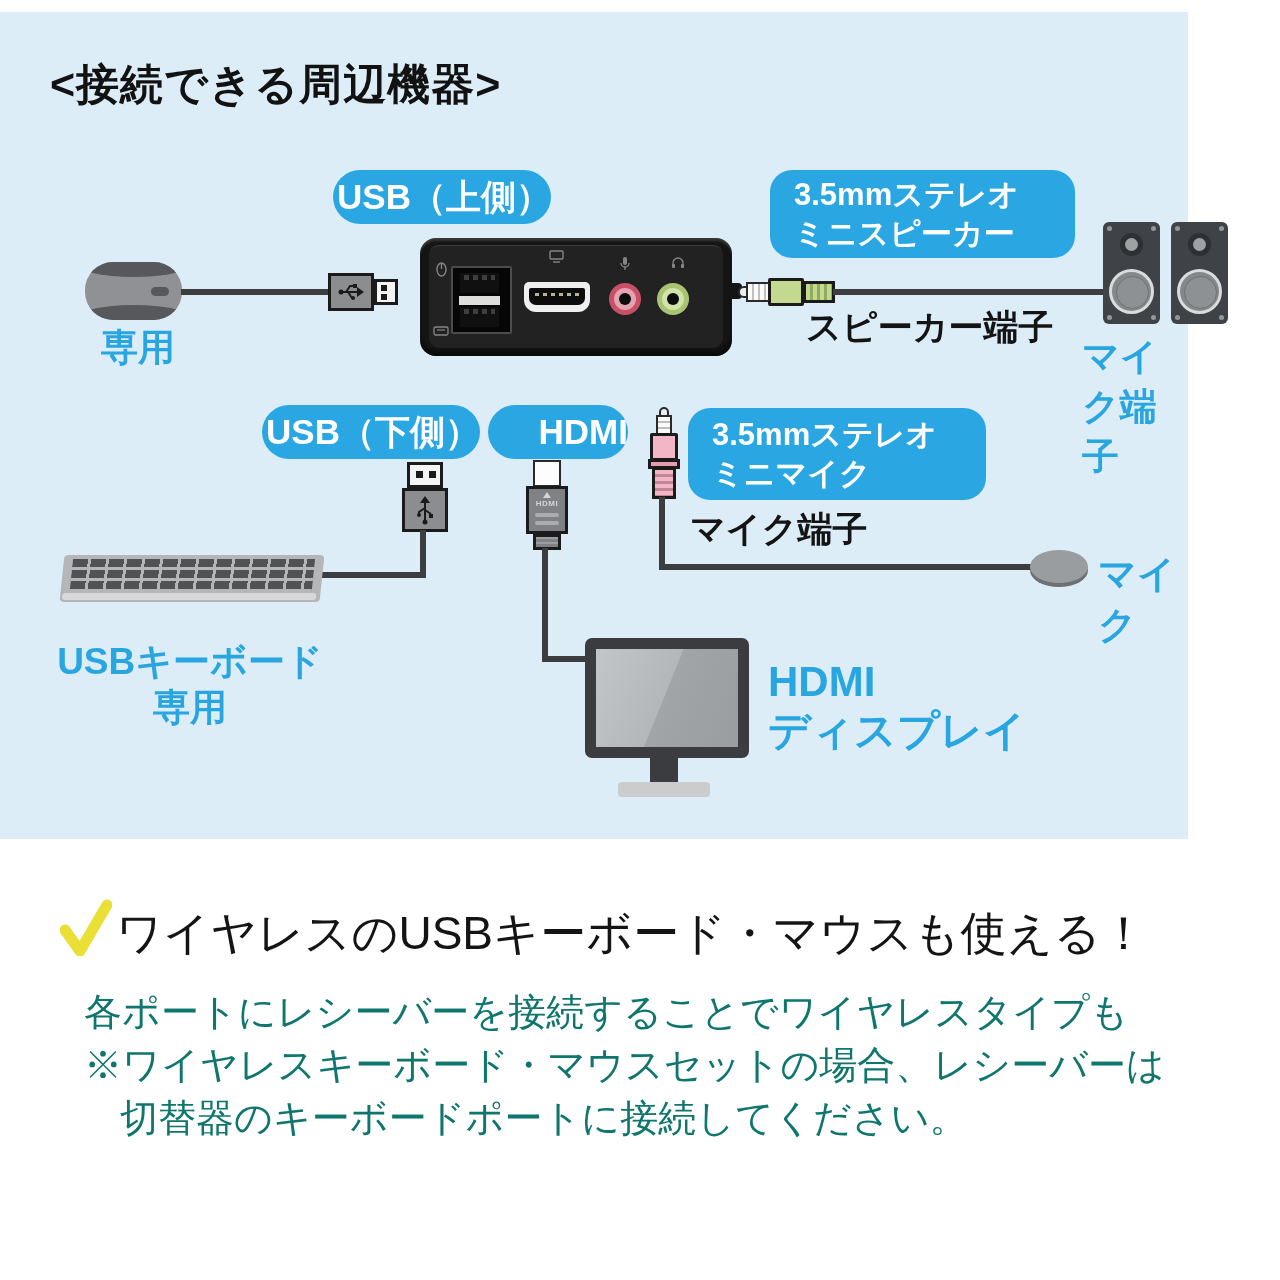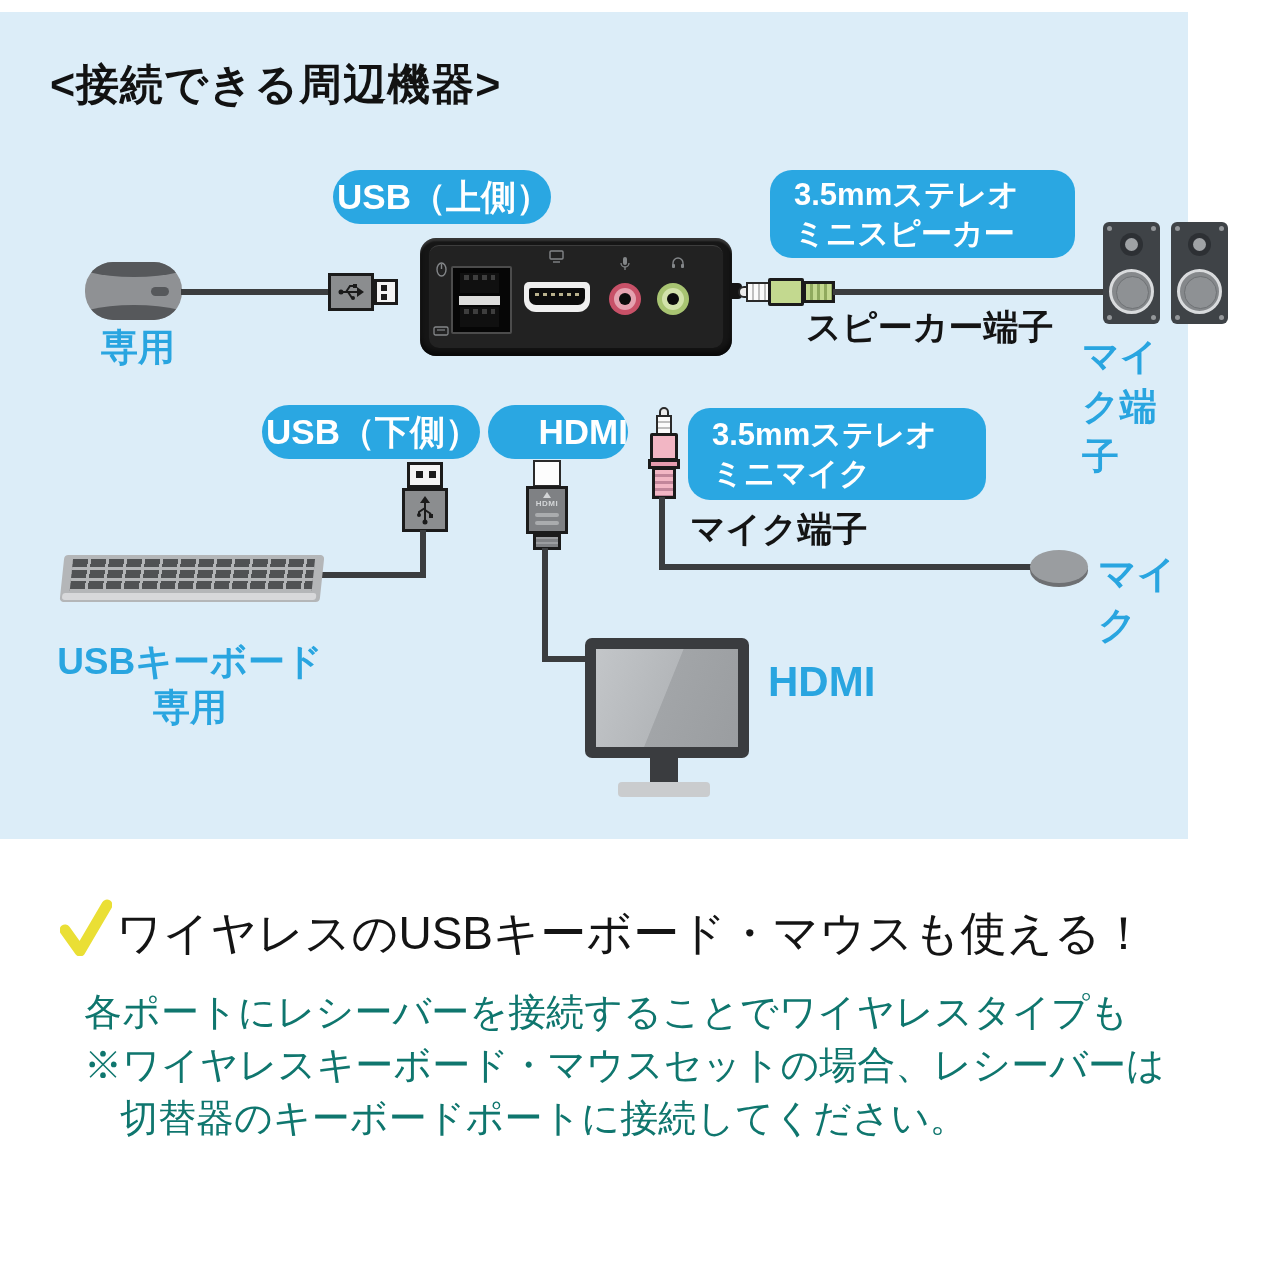--- a/index.html
+++ b/index.html
@@ -288,20 +288,21 @@
     <div class="abs hdmiplug-neck"></div>
     <div class="cable" style="left:542px;top:536px;width:6px;height:114px;"></div>
     <div class="cable" style="left:542px;top:644px;width:48px;height:6px;"></div>
     <div class="abs mon-frame">
       <div class="mon-screen"></div>
     </div>
     <div class="abs mon-neck"></div>
     <div class="abs mon-base"></div>
     <div class="blue-lbl" id="lbl-display">
       <div>HDMI</div>
+      <div>ディスプレイ</div>
     </div>
 
     <div class="abs pplug-tip"></div>
     <div class="abs pplug-metal"></div>
     <div class="abs pplug-body"></div>
     <div class="abs pplug-ring"></div>
     <div class="abs pplug-ribs"></div>
     <div class="cable" style="left:659px;top:485px;width:6px;height:73px;"></div>
     <div class="cable" style="left:659px;top:552px;width:375px;height:6px;"></div>
     <div class="blk-lbl" id="lbl-mic-jack">マイク端子</div>

